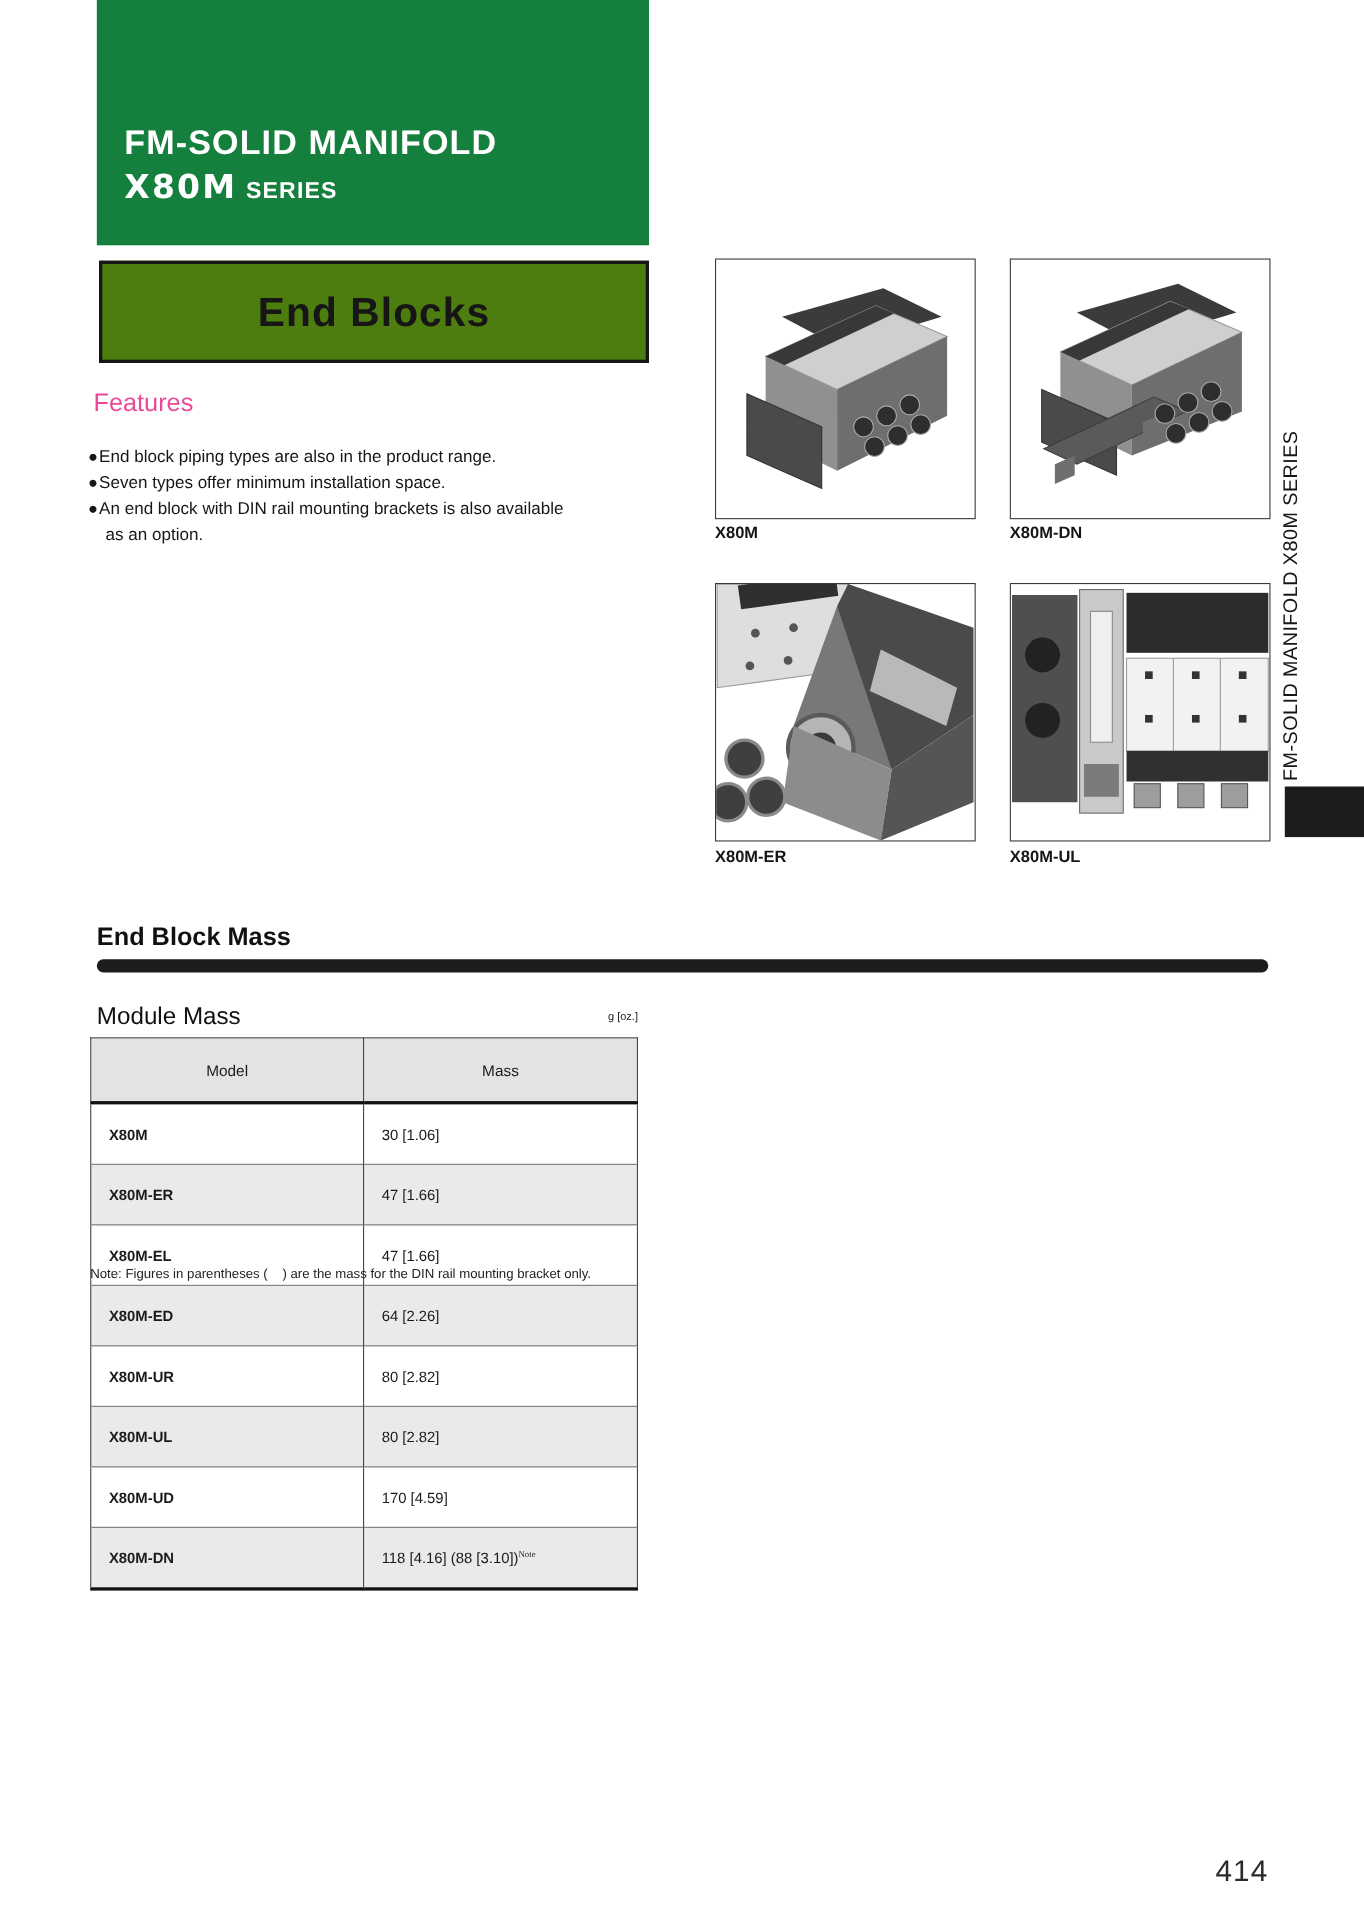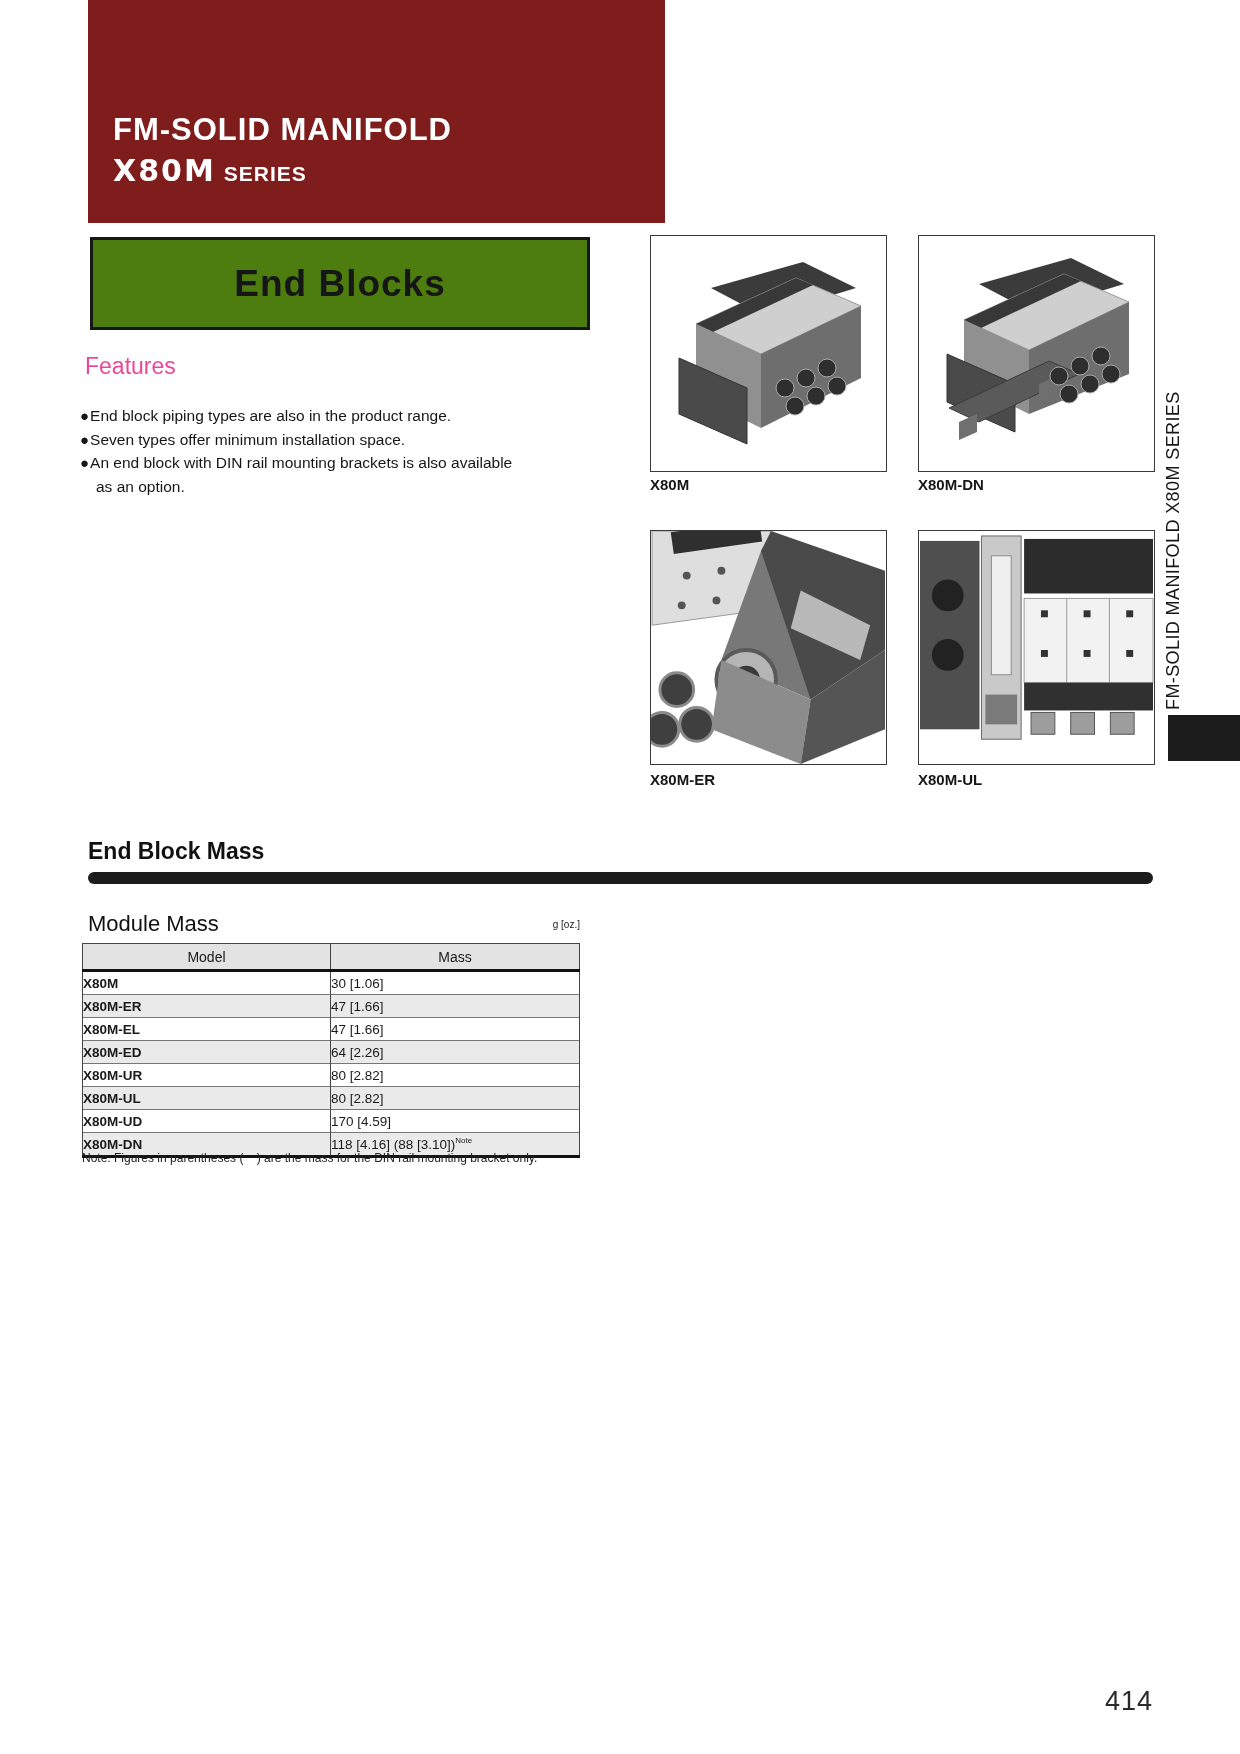--- a/index.html
+++ b/index.html
@@ -2,21 +2,21 @@
 <html><head>
 <meta charset="utf-8">
 <style>
   html,body{margin:0;padding:0;background:#fff;}
   #page{
     position:relative;width:1240px;height:1754px;background:#ffffff;
     font-family:"Liberation Sans","DejaVu Sans",sans-serif;color:#1a1a1a;
     overflow:hidden;margin:0 auto;
   }
   
-  .header-box{position:absolute;left:88px;top:0;width:577px;height:223px;background:#7f1d1d;}
+  .header-box{position:absolute;left:88px;top:0;width:502px;height:223px;background:#15803d;}
   .header-title{position:absolute;left:25px;top:112px;font-size:31px;font-weight:bold;
     color:#ffffff;letter-spacing:1px;white-space:nowrap;}
   .header-series{position:absolute;left:25px;top:153px;color:#ffffff;white-space:nowrap;}
   .series-name{font-size:30px;font-weight:600;letter-spacing:2px;font-family:"DejaVu Sans","Liberation Sans",sans-serif;}
   .series-word{font-size:21px;font-weight:bold;margin-left:8px;letter-spacing:1px;}
   
   .endblocks-box{position:absolute;left:90px;top:237px;width:494px;height:87px;
     background:#4d7c0f;border:3px solid #161616;display:flex;align-items:center;justify-content:center;}
   .endblocks-box .t{font-size:37px;font-weight:bold;color:#161616;letter-spacing:1px;}
   
@@ -45,30 +45,30 @@
     font-size:18px;letter-spacing:0.4px;color:#161616;}
   .side-tab{position:absolute;left:1168px;top:715px;width:72px;height:46px;background:#1c1c1c;}
   
   .mass-heading{position:absolute;left:88px;top:838px;font-size:23px;font-weight:bold;color:#111;}
   .mass-bar{position:absolute;left:88px;top:872px;width:1065px;height:12px;background:#1c1c1c;border-radius:6px;}
   .module-heading{position:absolute;left:88px;top:911px;font-size:22px;font-weight:normal;color:#111;}
   .unit-label{position:absolute;left:330px;top:919px;width:250px;text-align:right;font-size:10px;color:#1a1a1a;}
   .mass-table{position:absolute;left:82px;top:943px;width:498px;border-collapse:collapse;
     font-size:13.5px;color:#1a1a1a;}
   .mass-table th,.mass-table td{border-left:1px solid #444;border-right:1px solid #444;
-    padding:0;}
+    padding:16px;}
   .mass-table thead th{height:25px;background:#e3e3e3;font-weight:400;font-size:14px;
     border-top:1px solid #444;border-bottom:3px solid #111;}
   .mass-table tbody td{height:22px;border-top:1px solid #777;}
   .mass-table tbody tr:first-child td{border-top:none;}
   .mass-table tbody tr:nth-child(even) td{background:#eaeaea;}
   .mass-table tbody tr:last-child td{border-bottom:3px solid #111;}
   .mass-table col.c1{width:248px;}
   .mass-table .model-cell{font-weight:bold;}
-  .mass-table sup{font-size:8px;}
+  .mass-table sup{font-size:8px;font-family:Liberation Serif, serif;}
   .table-note{position:absolute;left:82px;top:1151px;font-size:12px;color:#222;white-space:nowrap;}
   
   .page-number{position:absolute;left:1058px;top:1686px;width:95px;text-align:right;
     font-size:27px;color:#2b2b2b;letter-spacing:1px;}
 </style>
 </head>
 <body>
 
 <div id="page">
 

